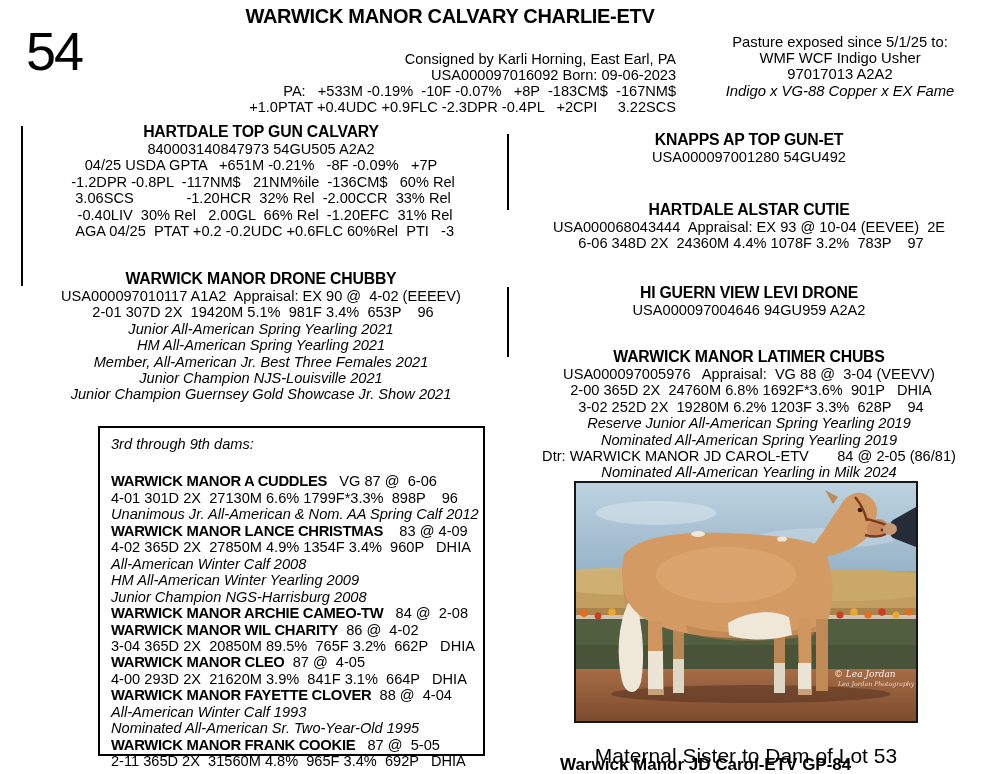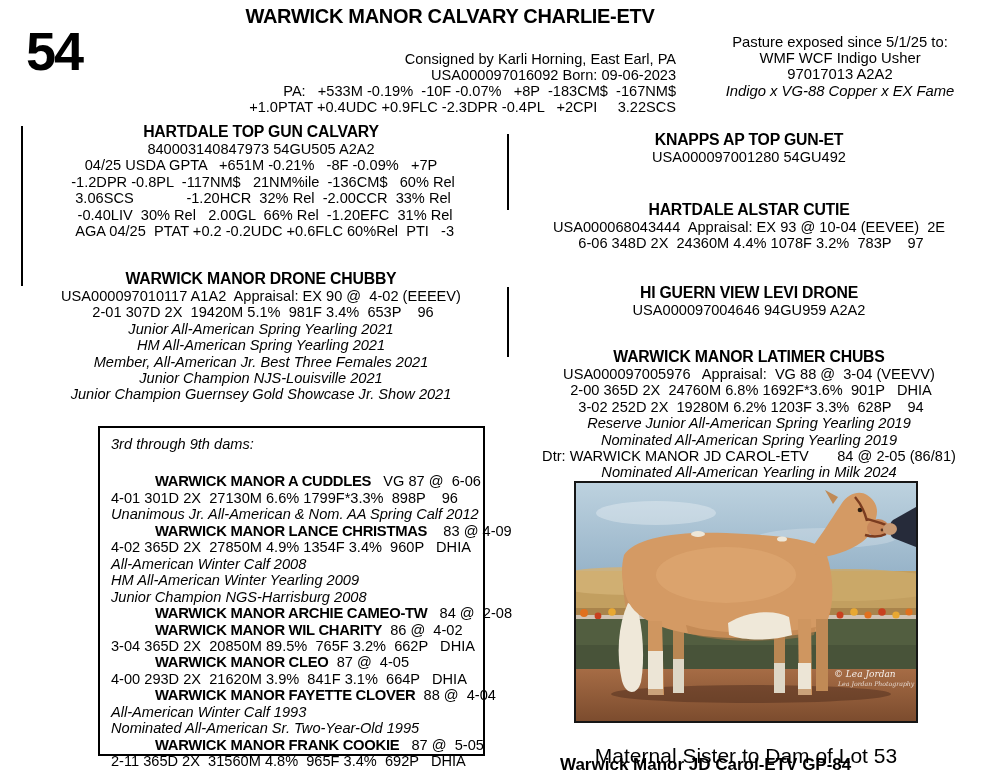--- a/index.html
+++ b/index.html
@@ -1,36 +1,36 @@
 <!DOCTYPE html>
 <html><head>
 <meta charset="utf-8">
 <style>
   html,body { margin:0; padding:0; background:#fff; }
   .page { position:relative; width:988px; height:774px; background:#fff; color:#000;
           font-family:"Liberation Sans", sans-serif; overflow:hidden; }
   .pre { white-space:pre; }
   .it  { font-style:italic; }
 
-  .lot { position:absolute; left:26px; top:24px; font-size:54px; font-weight:bold; letter-spacing:-2px; line-height:1; }
+  .lot { position:absolute; left:26px; top:24px; font-size:54px; font-weight:normal; letter-spacing:-2px; line-height:1; }
   .title { position:absolute; left:110px; top:5px; width:680px; text-align:center;
            font-size:20px; font-weight:bold; letter-spacing:-0.3px; }
   .consign { position:absolute; left:237px; top:52px; font-size:14.6px; line-height:15.9px;text-align:right; }
   .service { position:absolute; left:694px; top:34px; width:292px; text-align:center;
              font-size:14.8px; line-height:16.2px; }
 
   .ped-block { position:absolute; font-size:14.6px; line-height:16.4px;text-align:center; }
   .ped-name  { font-size:15.8px; font-weight:bold; letter-spacing:-0.2px; line-height:18px; }
   .vline { position:absolute; width:2px; background:#000; }
 
   .dams-box { position:absolute; left:98px; top:426px; width:387px; height:330px;
               border:2px solid #000; box-sizing:border-box; padding:8px 11px 6px 11px;
               font-size:14.6px; line-height:16.45px; }
   .dams-box .intro { margin-bottom:21px; }
-  .box-name { font-weight:bold; font-size:14.8px; letter-spacing:-0.3px;margin-left:44px; }
+  .box-name { font-weight:bold; font-size:14.8px; letter-spacing:-0.3px; }
 
   .photo { position:absolute; left:574px; top:481px; width:344px; height:242px;
            border:2px solid #161616; box-sizing:border-box; }
   .photo svg { display:block; width:100%; height:100%; }
   .cap-title { position:absolute; left:560px; top:755px; width:372px; text-align:left;
                font-size:17px; font-weight:bold; }
   .cap-sub   { position:absolute; left:560px; top:744px; width:372px; text-align:center;
                font-size:21px; }
 </style>
 </head>

